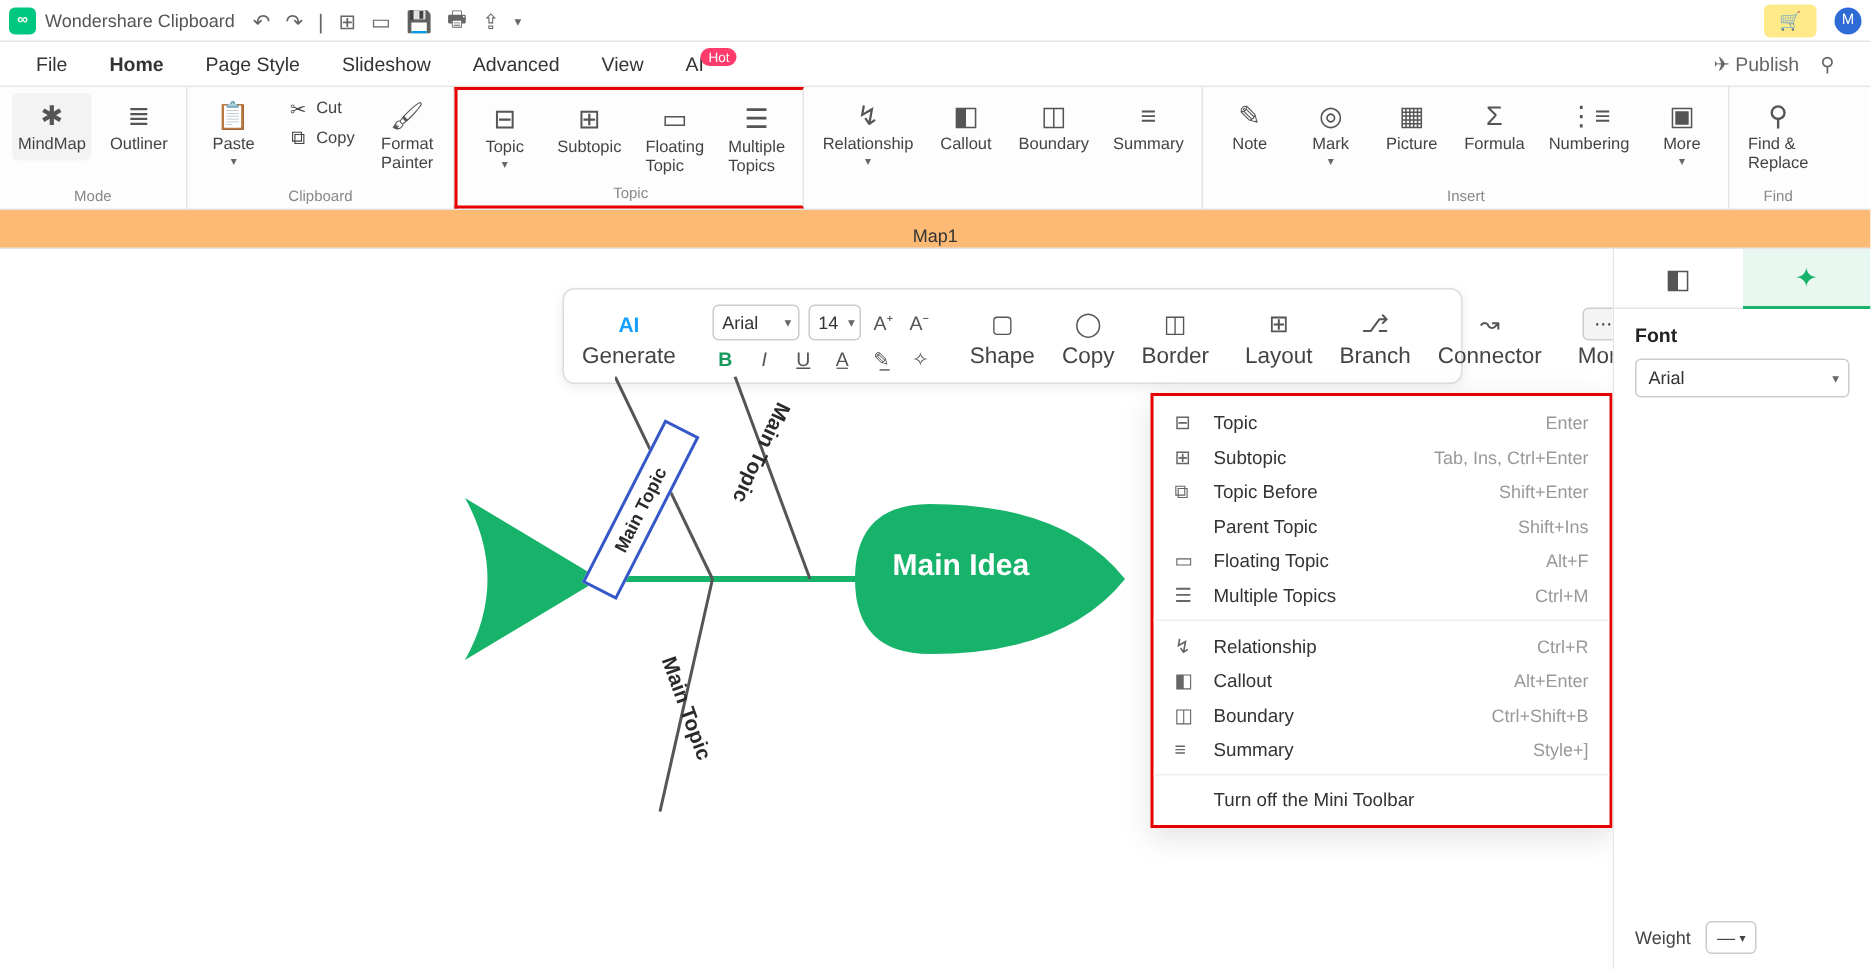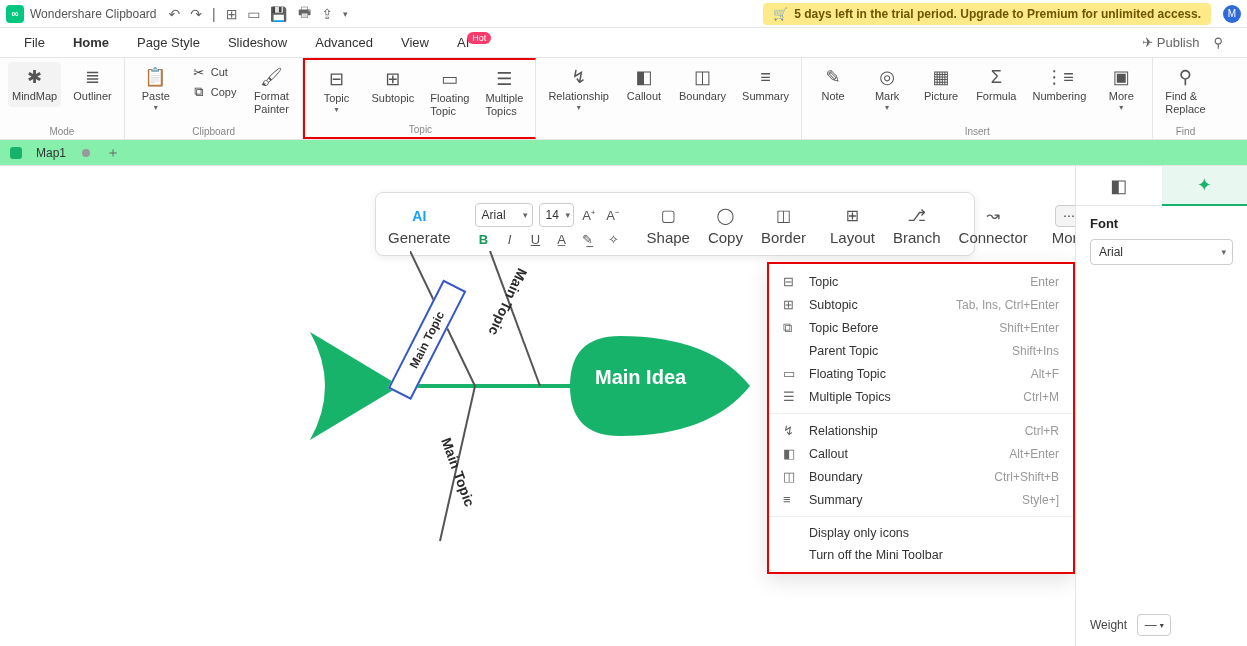--- a/index.html
+++ b/index.html
@@ -26,21 +26,21 @@
   .rbtn { display: flex; flex-direction: column; align-items: center; justify-content: flex-start; padding: 4px 4px; min-width: 46px; color: #444; cursor: default; }
   .rbtn .ic { width: 22px; height: 22px; display: flex; align-items: center; justify-content: center; font-size: 18px; color: #555; }
   .rbtn .lbl { font-size: 11px; text-align: left; line-height: 13px; margin-top: 2px; }
   .rbtn .chev { font-size: 8px; color: #666; }
   .group-label { font-size: 10px; color: #888; margin-top: 0; }
   .highlight-box { border: 2px solid #e60000; }
   .clipboard-col { display: flex; flex-direction: column; gap: 4px; padding: 2px 4px; }
   .mini-btn { display: flex; align-items: center; gap: 4px; font-size: 11px; color: #444; }
   .mini-btn .ic { width: 16px; height: 16px; display: inline-flex; align-items: center; justify-content: center; font-size: 13px; }
 
-  .tabstrip { height: 26px; display: flex; align-items: center; gap: 10px; padding: 0 10px; border-bottom: 1px solid #e5e5e5; background: #86efac; font-size: 12px; }
+  .tabstrip { height: 26px; display: flex; align-items: center; gap: 10px; padding: 0 10px; border-bottom: 1px solid #e5e5e5; background: #fdba74; font-size: 12px; flex-direction: column; }
   .tab-dot { width: 12px; height: 12px; border-radius: 3px; background: #18b36b; display: inline-block; margin-right: 4px; }
   .tab-mod { width: 8px; height: 8px; border-radius: 50%; background: #999; margin-left: 6px; display: inline-block; }
   .tab-add { color: #666; font-size: 14px; padding: 0 6px; }
 
   .workspace { display: flex; height: calc(646px - 28px - 30px - 82px - 26px); position: relative; }
   .canvas { flex: 1; position: relative; background: #fff; overflow: hidden; }
 
   .mini-toolbar { position: absolute; top: 26px; left: 375px; width: 600px; height: 64px; background: #fff; border: 1px solid #ddd; border-radius: 8px; box-shadow: 0 2px 8px rgba(0,0,0,.08); display: flex; align-items: center; padding: 4px 6px; gap: 6px; }
   .mt-col { display: flex; flex-direction: column; align-items: center; padding: 0 6px; }
   .mt-col .top { display:flex; align-items:center; gap:4px; height:26px; }
@@ -96,21 +96,20 @@
     <span>⊞</span>
     <span>▭</span>
     <span>💾</span>
     <span>🖶</span>
     <span>⇪</span>
     <span style="font-size:9px">▾</span>
   </div>
   <div class="spacer"></div>
   <div class="trial-banner">
     <span>🛒</span>
-    <span>5 days left in the trial period. Upgrade to Premium for unlimited access.</span>
   </div>
   <span class="avatar">M</span>
 </div>
 
 <div class="menubar">
   <span>File</span>
   <span class="active">Home</span>
   <span>Page Style</span>
   <span>Slideshow</span>
   <span>Advanced</span>
@@ -412,24 +411,20 @@
           <span class="sc">Ctrl+Shift+B</span>
         </div>
       <div class="cm-item">
           <span class="ic">≡</span>
           <span>Summary</span>
           <span class="sc">Style+]</span>
         </div>
       <div class="cm-sep"></div>
       <div class="cm-item">
           <span class="ic"></span>
-          <span>Display only icons</span>
-        </div>
-      <div class="cm-item">
-          <span class="ic"></span>
           <span>Turn off the Mini Toolbar</span>
         </div>
     </div>
   </div>
 
   <div class="right-panel">
     <div class="rp-tabs">
       <div class="rp-tab">
           <span style="font-size:18px;color:#555;">◧</span>
         </div>

